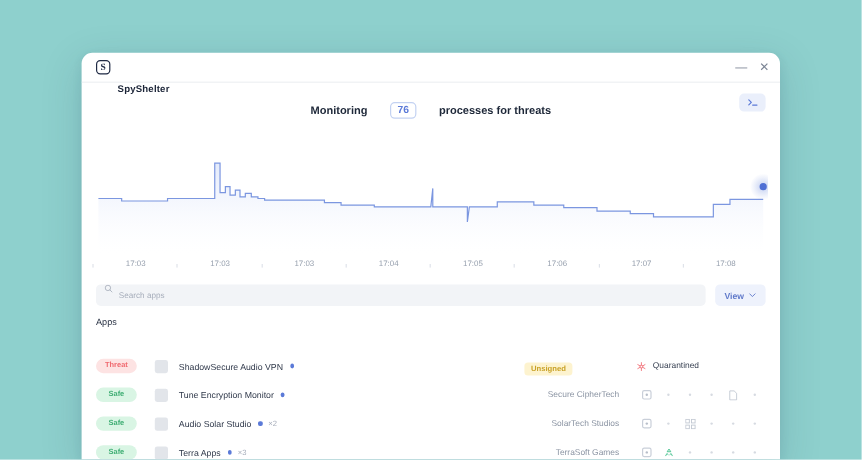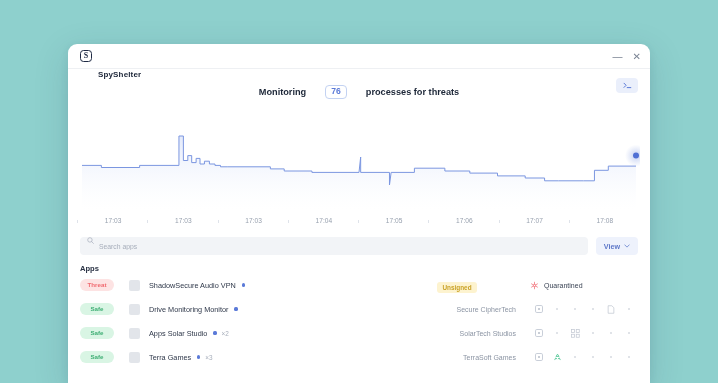--- a/index.html
+++ b/index.html
@@ -148,23 +148,23 @@
     padding: 0 8px;
     display: flex; align-items: center; gap: 4px;
     font-size: 7.2px; font-weight: 600; color: #5e78c9;
     font-family: "Liberation Sans", sans-serif;
     cursor: pointer;
     text-align: center;
   }
 
   
   .apps-title {
-    margin: 9px 12px 0;
+    margin: 9px 12px 20px;
     font-size: 7.6px;
-    font-weight: 700;
+    font-weight: 400;
     color: #2a3345;
   }
   .rows { margin: 0 12px; }
   .row {
     display: flex;
     align-items: center;
     height: 24px;
   }
   .badge {
     width: 34px;
@@ -357,21 +357,21 @@
           <circle cx="6" cy="6" r="1.6" fill="none" stroke="#f07078" stroke-width="1"></circle>
           <path d="M6 4.4 V1.6 M6 7.6 V10.4 M4.5 5.2 L2 3.8 M7.5 5.2 L10 3.8 M4.5 6.8 L2 8.2 M7.5 6.8 L10 8.2" stroke="#f07078" stroke-width="1" stroke-linecap="round"></path>
         </svg>
         <span>Quarantined</span>
       </div>
     </div>
 
     <div class="row">
       <div class="badge badge-safe">Safe</div>
       <div class="appicon"></div>
-      <div class="appname">Drive Monitoring Monitor</div>
+      <div class="appname">Tune Encryption Monitor</div>
       <div class="dot"></div>
       <div class="spacer"></div>
       <div class="publisher">Secure CipherTech</div>
       <div class="tail">
         <div class="tail-cell">
             <div class="sq"></div>
           </div>
         <div class="tail-cell">
             <div class="micro-dot"></div>
           </div>
@@ -388,21 +388,21 @@
         </div>
         <div class="tail-cell">
             <div class="micro-dot"></div>
           </div>
       </div>
     </div>
 
     <div class="row">
       <div class="badge badge-safe">Safe</div>
       <div class="appicon"></div>
-      <div class="appname">Apps Solar Studio</div>
+      <div class="appname">Audio Solar Studio</div>
       <div class="dot"></div>
       <div class="mult">×2</div>
       <div class="spacer"></div>
       <div class="publisher">SolarTech Studios</div>
       <div class="tail">
         <div class="tail-cell">
             <div class="sq"></div>
           </div>
         <div class="tail-cell">
             <div class="micro-dot"></div>
@@ -423,21 +423,21 @@
           </div>
         <div class="tail-cell">
             <div class="micro-dot"></div>
           </div>
       </div>
     </div>
 
     <div class="row">
       <div class="badge badge-safe">Safe</div>
       <div class="appicon"></div>
-      <div class="appname">Terra Games</div>
+      <div class="appname">Terra Apps</div>
       <div class="dot"></div>
       <div class="mult">×3</div>
       <div class="spacer"></div>
       <div class="publisher">TerraSoft Games</div>
       <div class="tail">
         <div class="tail-cell">
             <div class="sq"></div>
           </div>
         <div class="tail-cell">
           <svg width="9" height="9" viewBox="0 0 12 12">

